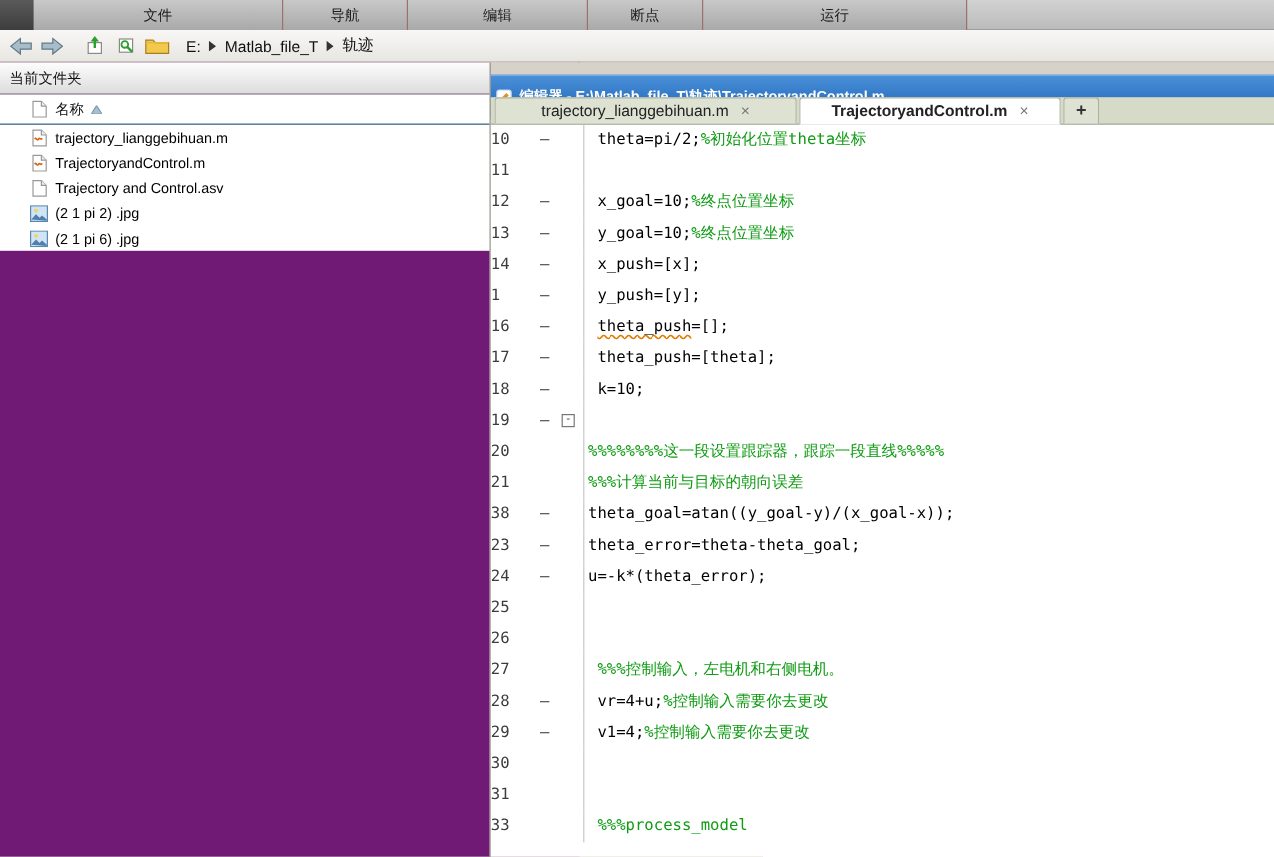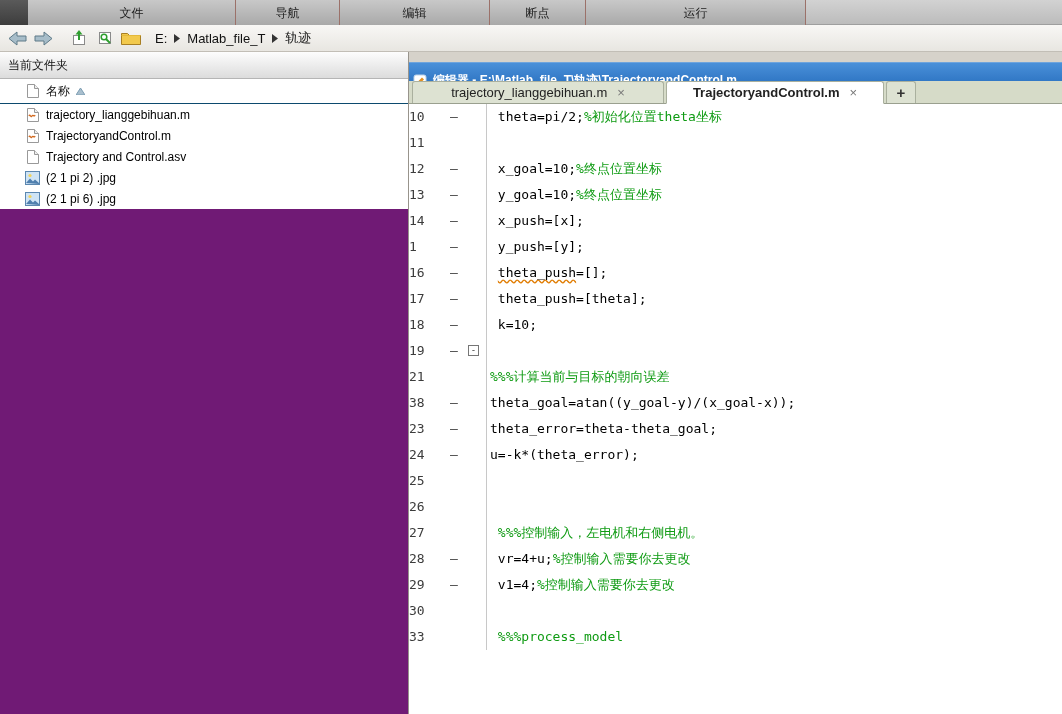--- a/index.html
+++ b/index.html
@@ -270,20 +270,26 @@
           <span class="codetext"><span class="c-code"> k=10;</span></span>
         </div>
         <div class="code-line">
           <span class="ln">19</span>
           <span class="dash">—</span>
           <span class="foldcol">
             <span class="foldbox">-</span>
           </span>
         </div>
         <div class="code-line">
+          <span class="ln">20</span>
+          <span class="dash"></span>
+          <span class="foldcol"></span>
+          <span class="codetext"><span class="c-comment">%%%%%%%%这一段设置跟踪器，跟踪一段直线%%%%%</span></span>
+        </div>
+        <div class="code-line">
           <span class="ln">21</span>
           <span class="dash"></span>
           <span class="foldcol"></span>
           <span class="codetext"><span class="c-comment">%%%计算当前与目标的朝向误差</span></span>
         </div>
         <div class="code-line">
           <span class="ln">38</span>
           <span class="dash">—</span>
           <span class="foldcol"></span>
           <span class="codetext"><span class="c-code">theta_goal=atan((y_goal-y)/(x_goal-x));</span></span>
@@ -330,20 +336,26 @@
           <span class="foldcol"></span>
           <span class="codetext"><span class="c-code"> v1=4;</span><span class="c-comment">%控制输入需要你去更改</span></span>
         </div>
         <div class="code-line">
           <span class="ln">30</span>
           <span class="dash"></span>
           <span class="foldcol"></span>
           <span class="codetext"></span>
         </div>
         <div class="code-line">
+          <span class="ln">31</span>
+          <span class="dash"></span>
+          <span class="foldcol"></span>
+          <span class="codetext"></span>
+        </div>
+        <div class="code-line">
           <span class="ln">33</span>
           <span class="dash"></span>
           <span class="foldcol"></span>
           <span class="codetext"><span class="c-comment"> %%%process_model</span></span>
         </div>
       </div>
   </div>
 </div>
 
 </body></html>

